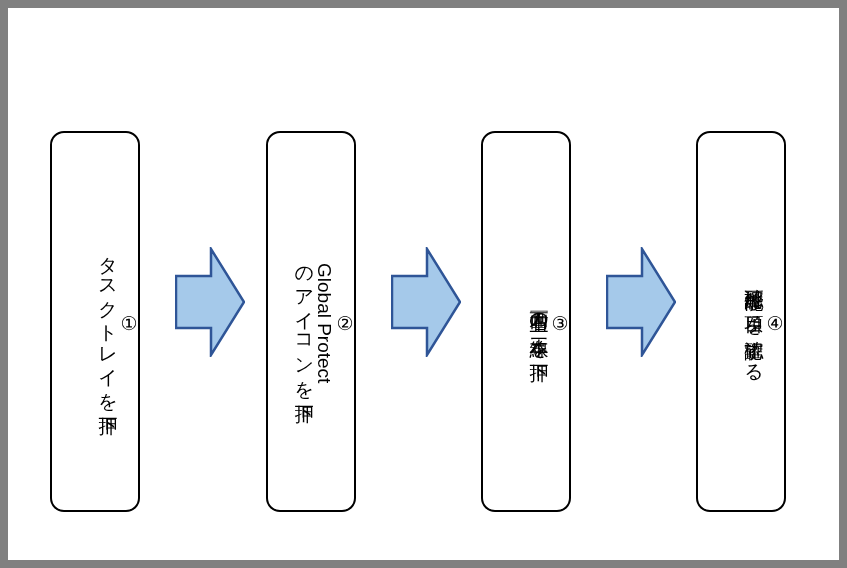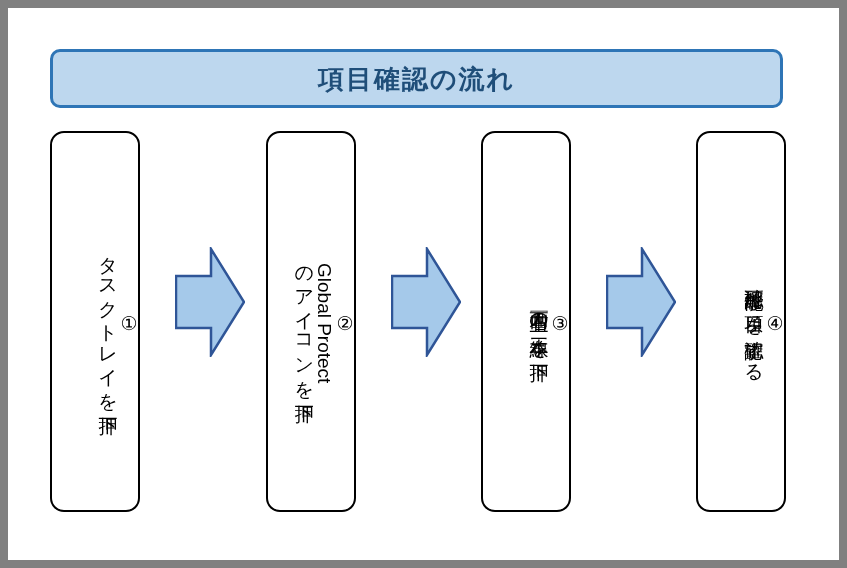--- a/index.html
+++ b/index.html
@@ -101,23 +101,20 @@
   .arrow.a1 { left: 167px; }
   .arrow.a2 { left: 383px; }
   .arrow.a3 { left: 598px; }
   .arrow svg { display: block; width: 100%; height: 100%; }
 </style>
 </head>
 <body>
 
 <div class="page">
 
-  <div class="title-banner">
-    <span class="title-text">項目確認の流れ</span>
-  </div>
 
   <div class="step-box b1">
     <div class="vtext">
       <span>①</span>
       <span>タスクトレイを押下</span>
     </div>
   </div>
 
   <div class="arrow a1">
     <svg viewBox="0 0 70 110" preserveAspectRatio="none">

